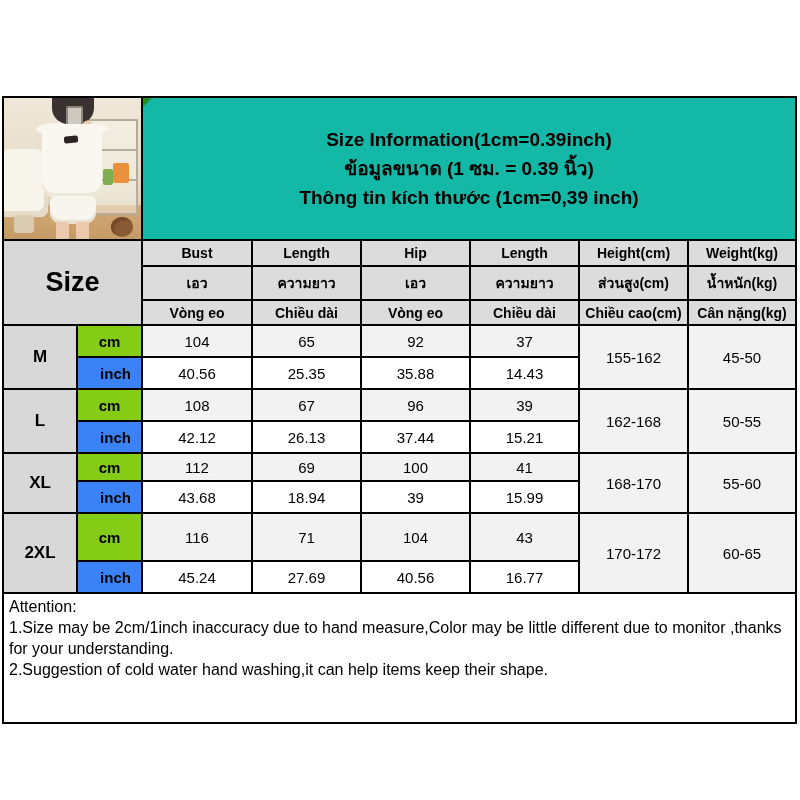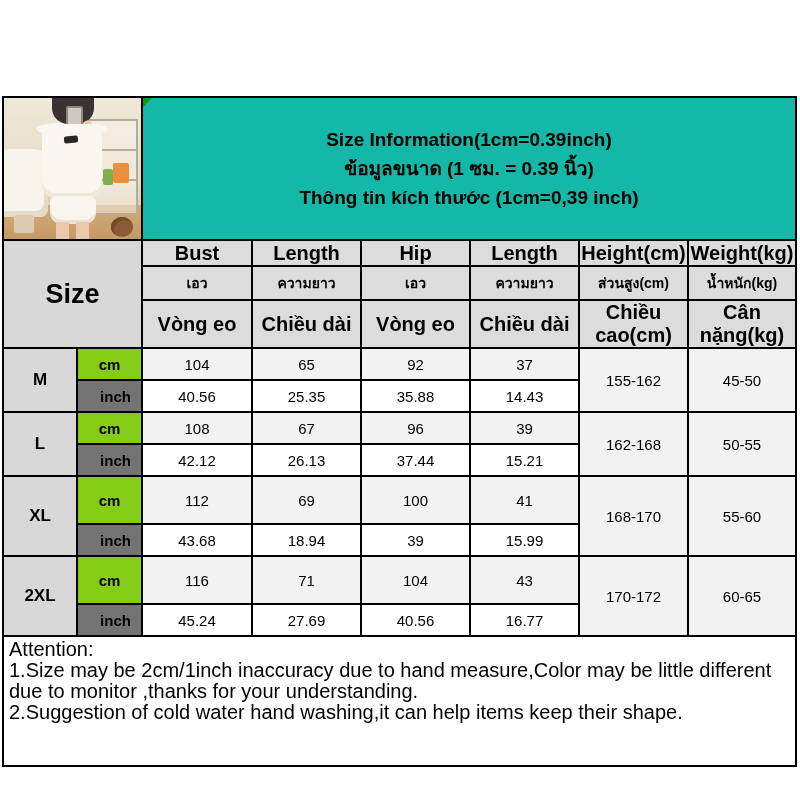--- a/index.html
+++ b/index.html
@@ -13,34 +13,34 @@
   tr.thin td{border-top-width:1px;}
 
   
   .photo-cell{padding:0;background:#e6dbc6;}
   .title-cell{background:#14b8a6;position:relative;font-weight:bold;font-size:19px;line-height:29px;}
   .corner-marker{position:absolute;top:0;left:0;width:0;height:0;
     border-top:9px solid #1f8f1f;border-right:9px solid transparent;}
 
   
   .size-merged{background:#d8d8d8;font-weight:bold;font-size:27px;}
-  .hdr{background:#dcdcdc;font-weight:bold;font-size:20px;}
+  .hdr{background:#dcdcdc;font-weight:bold;font-size:14px;}
   .hdr-th{font-size:14px;}
   
   .size-cell{background:#d8d8d8;font-weight:bold;font-size:17px;}
   .unit-cell{background:#84cc16;font-weight:bold;font-size:15px;}
-  .unit-inch{background:#737373;padding-left:12px;}
+  .unit-inch{background:#3b82f6;padding-left:12px;}
   .val{font-size:15px;margin-top:12px;}
   .cmrow{background:#f2f2f2;}
   .inchrow{background:#ffffff;}
   .range{background:#f2f2f2;font-size:15px;}
 
   
   .attention{background:#ffffff;text-align:left;vertical-align:top;
-    font-size:20px;line-height:21px;padding:2px 5px 0 5px;}
+    font-size:16px;line-height:21px;padding:2px 5px 0 5px;}
 
   
   .photo{position:relative;width:100%;height:141px;overflow:hidden;
     background:linear-gradient(#efe8d9 0%,#e6dbc6 60%,#ddd0b6 75%);}
   .ph-floor{position:absolute;left:0;right:0;bottom:0;height:34px;
     background:linear-gradient(#d2aa79,#c59a64);}
   .ph-chair{position:absolute;left:-8px;bottom:22px;width:52px;height:68px;
     background:#f7f4ec;border-radius:14px 14px 8px 8px;box-shadow:inset -4px -6px 0 #e4dcc9;}
   .ph-chair-leg{position:absolute;left:10px;bottom:6px;width:20px;height:18px;background:#d8cbb2;border-radius:3px;}
   .ph-shelf{position:absolute;right:3px;bottom:24px;width:46px;height:92px;
@@ -164,21 +164,21 @@
     <td class="range" rowspan="2">50-55</td>
   </tr>
   <tr style="height:32px" class="thin">
     <td class="unit-cell unit-inch">inch</td>
     <td class="val inchrow">42.12</td>
     <td class="val inchrow">26.13</td>
     <td class="val inchrow">37.44</td>
     <td class="val inchrow">15.21</td>
   </tr>
 
-  <tr style="height:48px">
+  <tr style="height:28px">
     <td class="size-cell" rowspan="2">XL</td>
     <td class="unit-cell">cm</td>
     <td class="val cmrow">112</td>
     <td class="val cmrow">69</td>
     <td class="val cmrow">100</td>
     <td class="val cmrow">41</td>
     <td class="range" rowspan="2">168-170</td>
     <td class="range" rowspan="2">55-60</td>
   </tr>
   <tr style="height:32px" class="thin">

